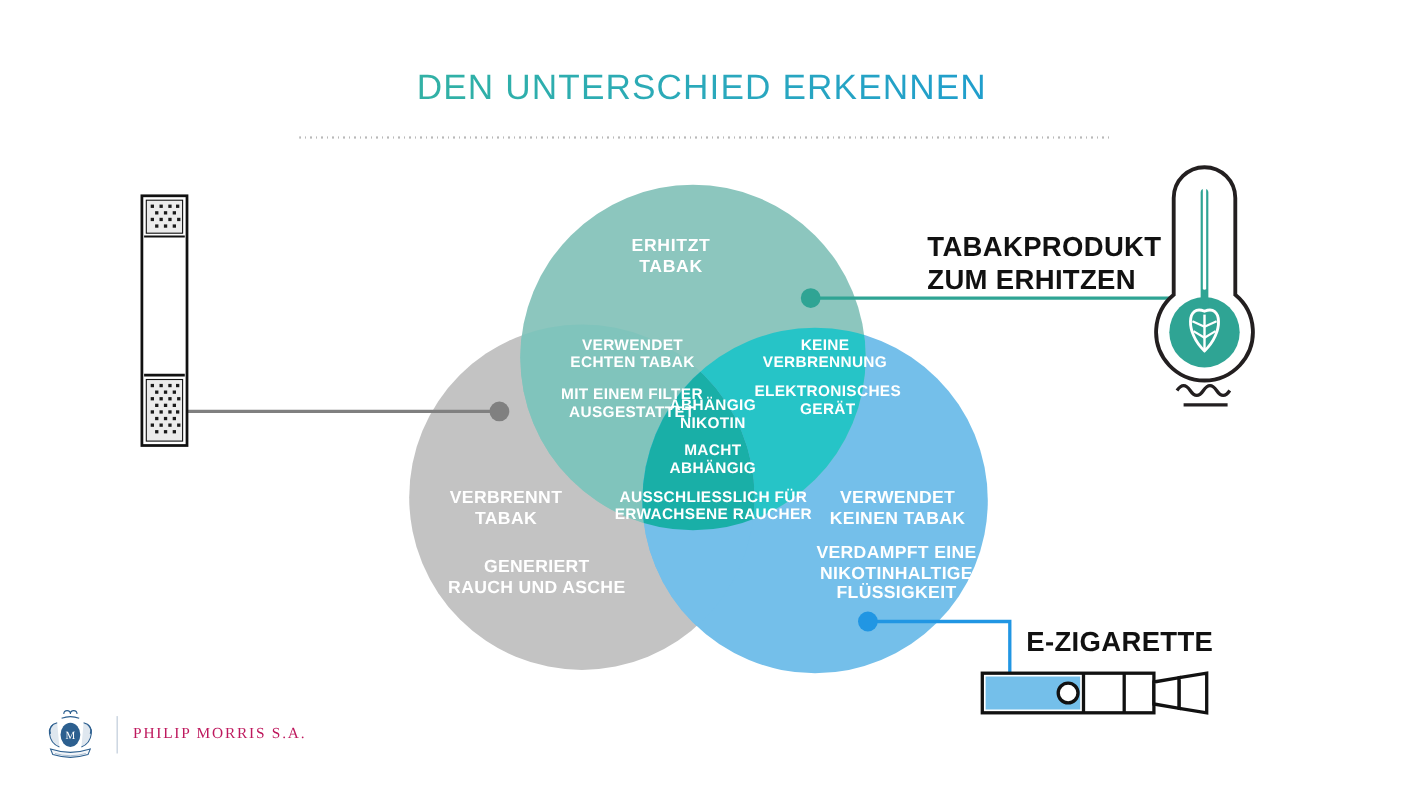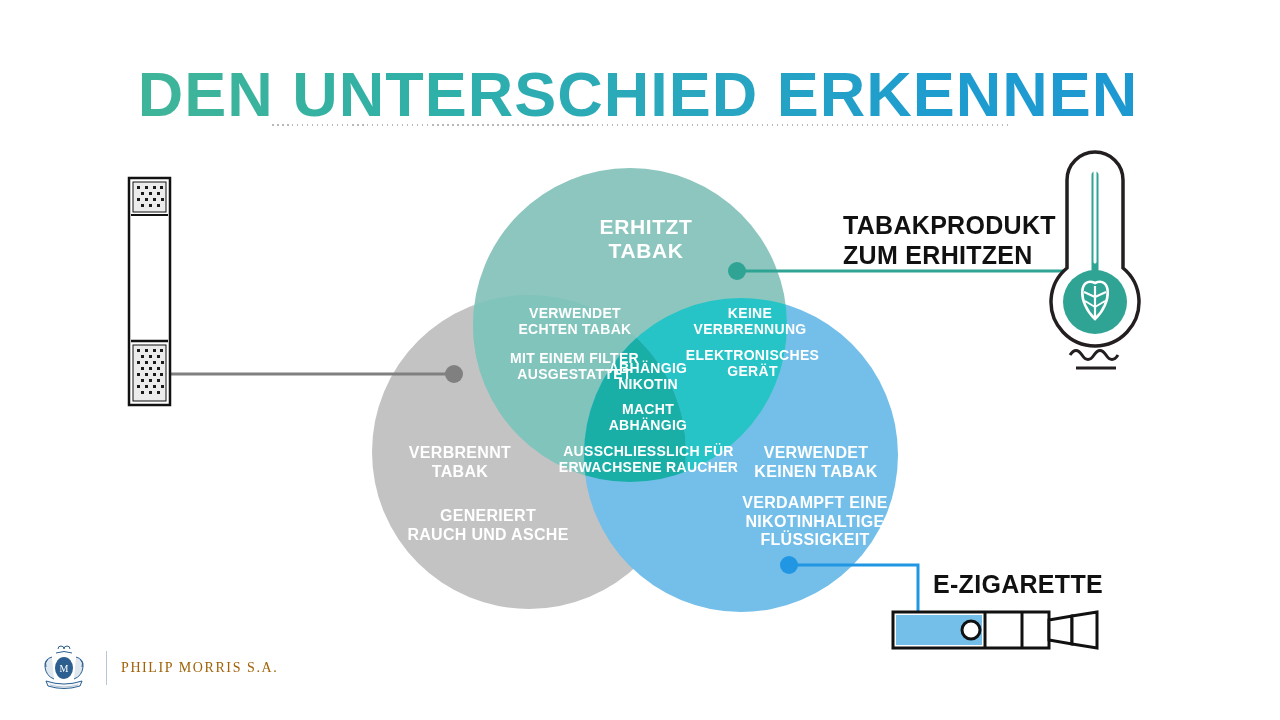--- a/index.html
+++ b/index.html
@@ -10,22 +10,22 @@
     overflow:hidden;
     position:relative;
   }
   .stage{position:absolute;inset:0;width:1280px;height:720px;}
 
   
   .title{
     position:absolute;
     top:63px;left:0;width:1276px;
     text-align:center;
-    font-size:63px;
-    font-weight:bold;
+    font-size:32px;
+    font-weight:normal;
     letter-spacing:1px;
     line-height:1;
     white-space:nowrap;
     background:linear-gradient(90deg,#3EB49A 0%,#3EB49A 14%,#2FB0A8 34%,#2AA8BD 52%,#1F9DCE 72%,#1C96D4 100%);
     -webkit-background-clip:text;
     background-clip:text;
     color:transparent;
     -webkit-text-fill-color:transparent;
   }
   .title-rule{
@@ -40,21 +40,21 @@
   .venn-label{
     position:absolute;
     color:#ffffff;
     font-weight:bold;
     text-align:center;
     line-height:1.16;
     letter-spacing:.3px;
     pointer-events:none;
     white-space:pre-line;
   }
-  .lbl-heated      {left:536px;top:215px;width:220px;font-size:21px;letter-spacing:.6px;}
+  .lbl-heated      {left:500px;top:215px;width:220px;font-size:16px;letter-spacing:.6px;}
   .lbl-burns       {left:370px;top:444px;width:180px;font-size:16px;}
   .lbl-smoke       {left:368px;top:507px;width:240px;font-size:16px;}
   .lbl-notobacco   {left:716px;top:444px;width:200px;font-size:16px;}
   .lbl-vapor       {left:700px;top:494px;width:230px;font-size:16px;}
   .lbl-realtobacco {left:480px;top:305px;width:190px;font-size:14px;}
   .lbl-filter      {left:467px;top:350px;width:215px;font-size:14px;}
   .lbl-nocomb      {left:655px;top:305px;width:190px;font-size:14px;}
   .lbl-edevice     {left:655px;top:347px;width:195px;font-size:14px;}
   .lbl-nicotine    {left:578px;top:360px;width:140px;font-size:14px;}
   .lbl-addictive   {left:578px;top:401px;width:140px;font-size:14px;}
@@ -71,21 +71,21 @@
   .callout-cig   {left:226px;top:345px;font-size:24px;letter-spacing:.4px;}
   .callout-heat  {left:843px;top:211px;font-size:25px;letter-spacing:.3px;}
   .callout-ecig  {left:933px;top:570px;font-size:25px;letter-spacing:.3px;}
 
   
   .logo{position:absolute;left:34px;top:645px;display:flex;align-items:center;gap:0px;}
   .logo-word{
     font-family:"Liberation Serif", serif;
     font-size:14px;
     letter-spacing:1.6px;
-    color:#a16207;
+    color:#be185d;
     white-space:nowrap;
     padding-left:14px;
   }
   .logo-divider{width:1px;height:34px;background:#b9c7d6;margin-left:12px;}
 </style>
 </head>
 <body>
 
 <div class="stage">
 

